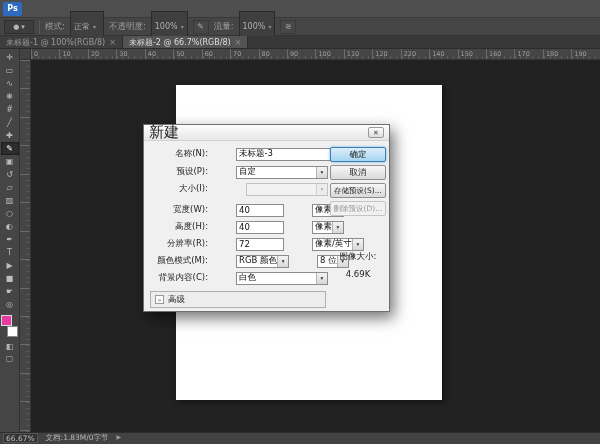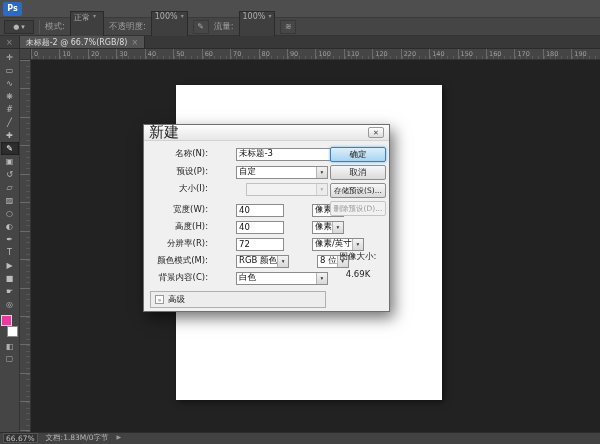--- a/index.html
+++ b/index.html
@@ -15,21 +15,21 @@
   .mitem { font-size:9px; color:#d6d6d6; padding:0 6px; line-height:18px; cursor:default; }
 
   
   .optionsbar { position:absolute; top:18px; left:0; right:0; height:18px; background:#454545;
                 border-bottom:1px solid #333; display:flex; align-items:center; gap:5px; padding-left:4px; z-index:5; }
   .opt-tool { display:flex; align-items:center; gap:2px; width:30px; height:14px; background:#3d3d3d;
               border:1px solid #2e2e2e; color:#b5b5b5; font-size:7px; justify-content:center; }
   .opt-sep { width:1px; height:14px; background:#363636; border-right:1px solid #575757; }
   .opt-label { font-size:8.5px; color:#9c9c9c; }
   .opt-combo { height:31px; min-width:34px; background:#3f3f3f; border:1px solid #2a2a2a; color:#aeaeae;
-               font-size:8px; display:flex; align-items:flex-start; gap:3px; padding:0 3px; }
+               font-size:8px; display:flex; align-items:center; gap:3px; padding:0 3px; }
   .opt-combo .arr { font-size:6px; color:#8f8f8f; }
   .opt-icon { width:16px; height:14px; border:1px solid #393939; background:#474747; color:#a5a5a5;
               font-size:8px; display:flex; align-items:center; justify-content:center; }
 
   
   .tabbar { position:absolute; top:36px; left:0; right:0; height:13px; background:#383838;
             border-bottom:1px solid #2b2b2b; display:flex; z-index:5; }
   .tab { display:flex; align-items:center; gap:4px; padding:0 6px; font-size:8px; color:#989898;
          background:#3e3e3e; border-right:1px solid #2b2b2b; }
   .tab.active { background:#535353; color:#dedede; }
@@ -150,20 +150,21 @@
       <span class="arr">▾</span>
     </div>
     <div class="opt-icon">
       <span>≋</span>
     </div>
   </div>
 
   <div class="tabbar">
 
       <div class="tab">
+        <span class="tab-label">未标题-1 @ 100%(RGB/8)</span>
         <span class="tab-close">×</span>
       </div>
 
       <div class="tab active">
         <span class="tab-label">未标题-2 @ 66.7%(RGB/8)</span>
         <span class="tab-close">×</span>
       </div>
     </div>
 
   <div class="corner"></div>

